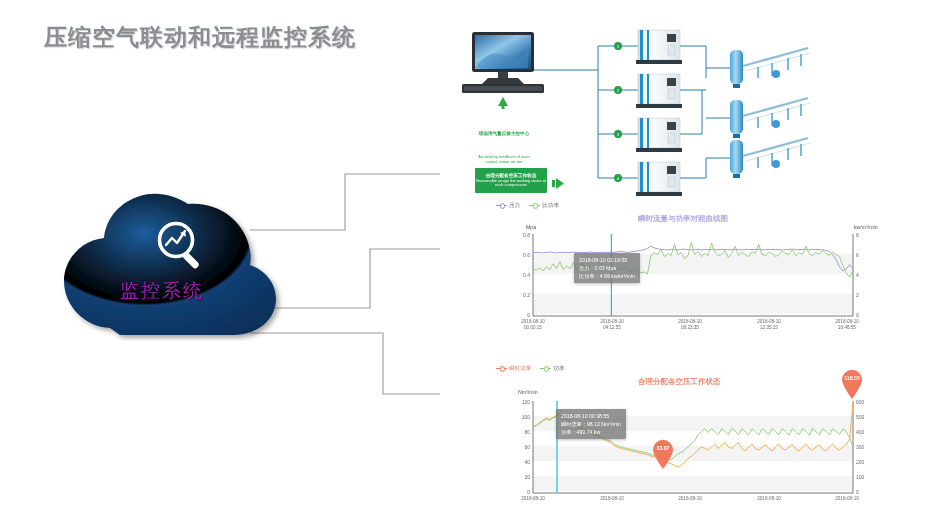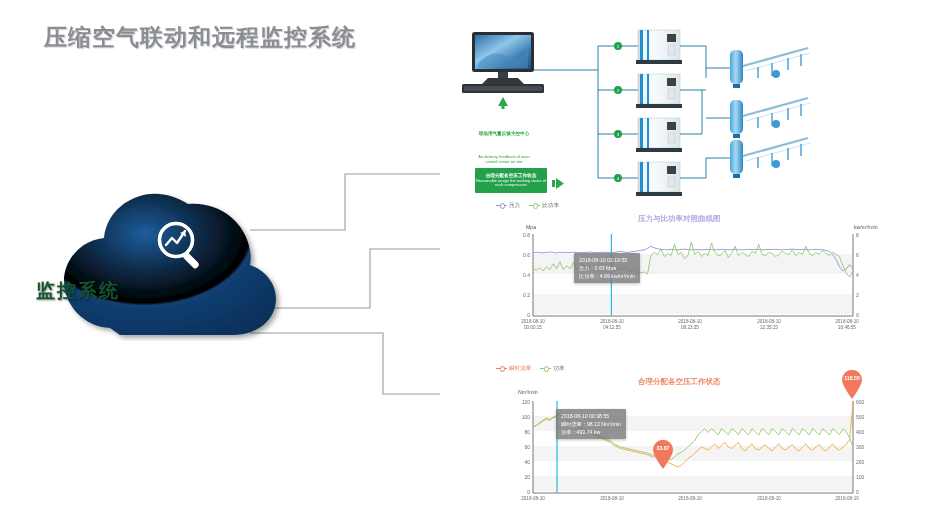--- a/index.html
+++ b/index.html
@@ -19,22 +19,22 @@
     text-shadow: 1px 1px 1px rgba(0,0,0,0.18);
     white-space: nowrap;
   }
 
   
   .cloud-wrap { position: absolute; left: 36px; top: 193px; width: 252px; height: 148px; }
   .cloud-svg { position:absolute; left:0; top:0; }
   .cloud-icon { position: absolute; left: 118px; top: 25px; width: 54px; height: 54px; }
   .cloud-label {
     position: absolute; left: 0; top: 85px; width: 252px;
-    color: #14532d;
-    font-size: 19px; font-weight: bold; letter-spacing: 2px;
+    text-align: center; color: #a21caf;
+    font-size: 19px; font-weight: normal; letter-spacing: 2px;
     text-shadow: 1px 1px 2px rgba(0,0,0,0.45);
   }
 
   
   .connectors { position: absolute; left: 0; top: 0; width: 945px; height: 529px; pointer-events: none; }
 
   
   .diagram { position: absolute; left: 440px; top: 18px; width: 500px; height: 190px; }
 
   .diag-label {
@@ -287,21 +287,21 @@
       <span class="leg-item" style="color:#9b8fd6;">
         <span class="leg-mark"></span>
         <span style="color:#666;">压力</span>
       </span>
       <span class="leg-item" style="color:#8fc973;">
         <span class="leg-mark"></span>
         <span style="color:#666;">比功率</span>
       </span>
     </div>
 
-    <div class="chart-title" style="left:150px; top:14px; color:#b1a8dd;">压力与比功率对照曲线图</div>
+    <div class="chart-title" style="left:150px; top:14px; color:#b1a8dd;">瞬时流量与功率对照曲线图</div>
 
     <div class="axis-unit" style="left:38px; top:24px;">Mpa</div>
     <div class="axis-unit" style="left:366px; top:24px;">kw/m³/min</div>
 
     <div class="tick-lbl" style="left:20px; top:32px; width:22px;">0.8</div>
     <div class="tick-lbl" style="left:20px; top:52px; width:22px;">0.6</div>
     <div class="tick-lbl" style="left:20px; top:72px; width:22px;">0.4</div>
     <div class="tick-lbl" style="left:20px; top:92px; width:22px;">0.2</div>
     <div class="tick-lbl" style="left:20px; top:112px; width:22px;">0</div>
 

